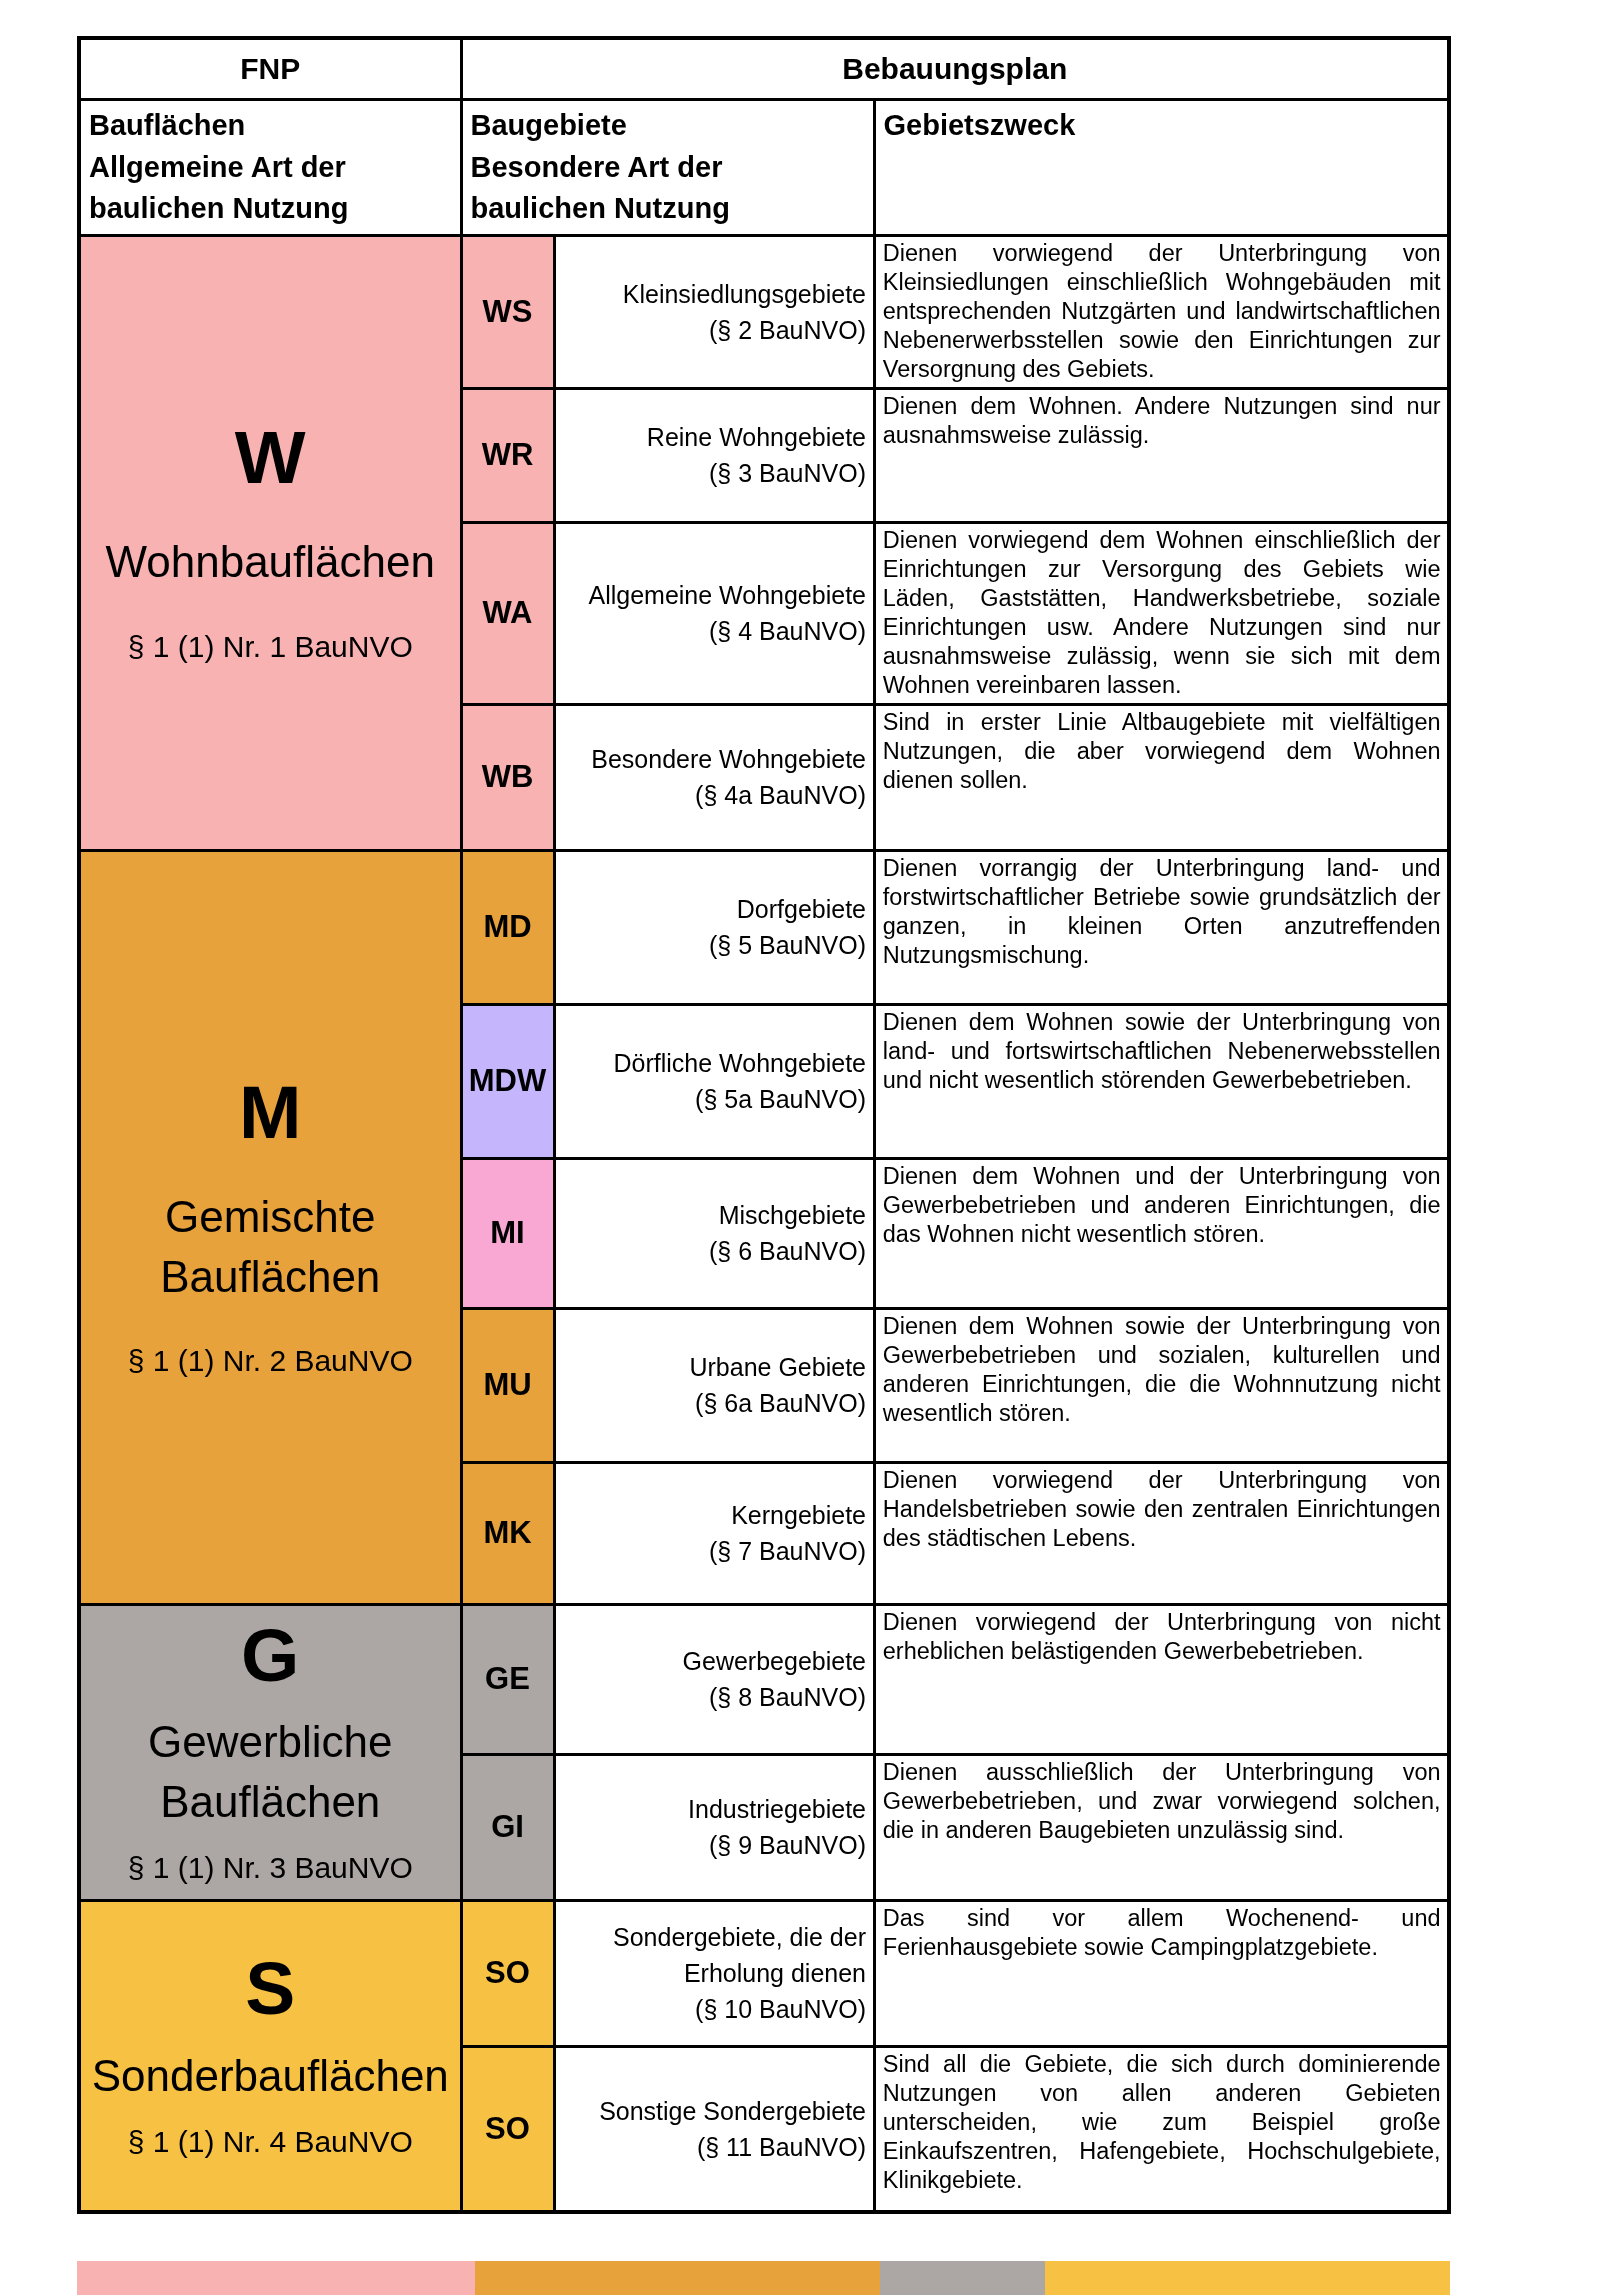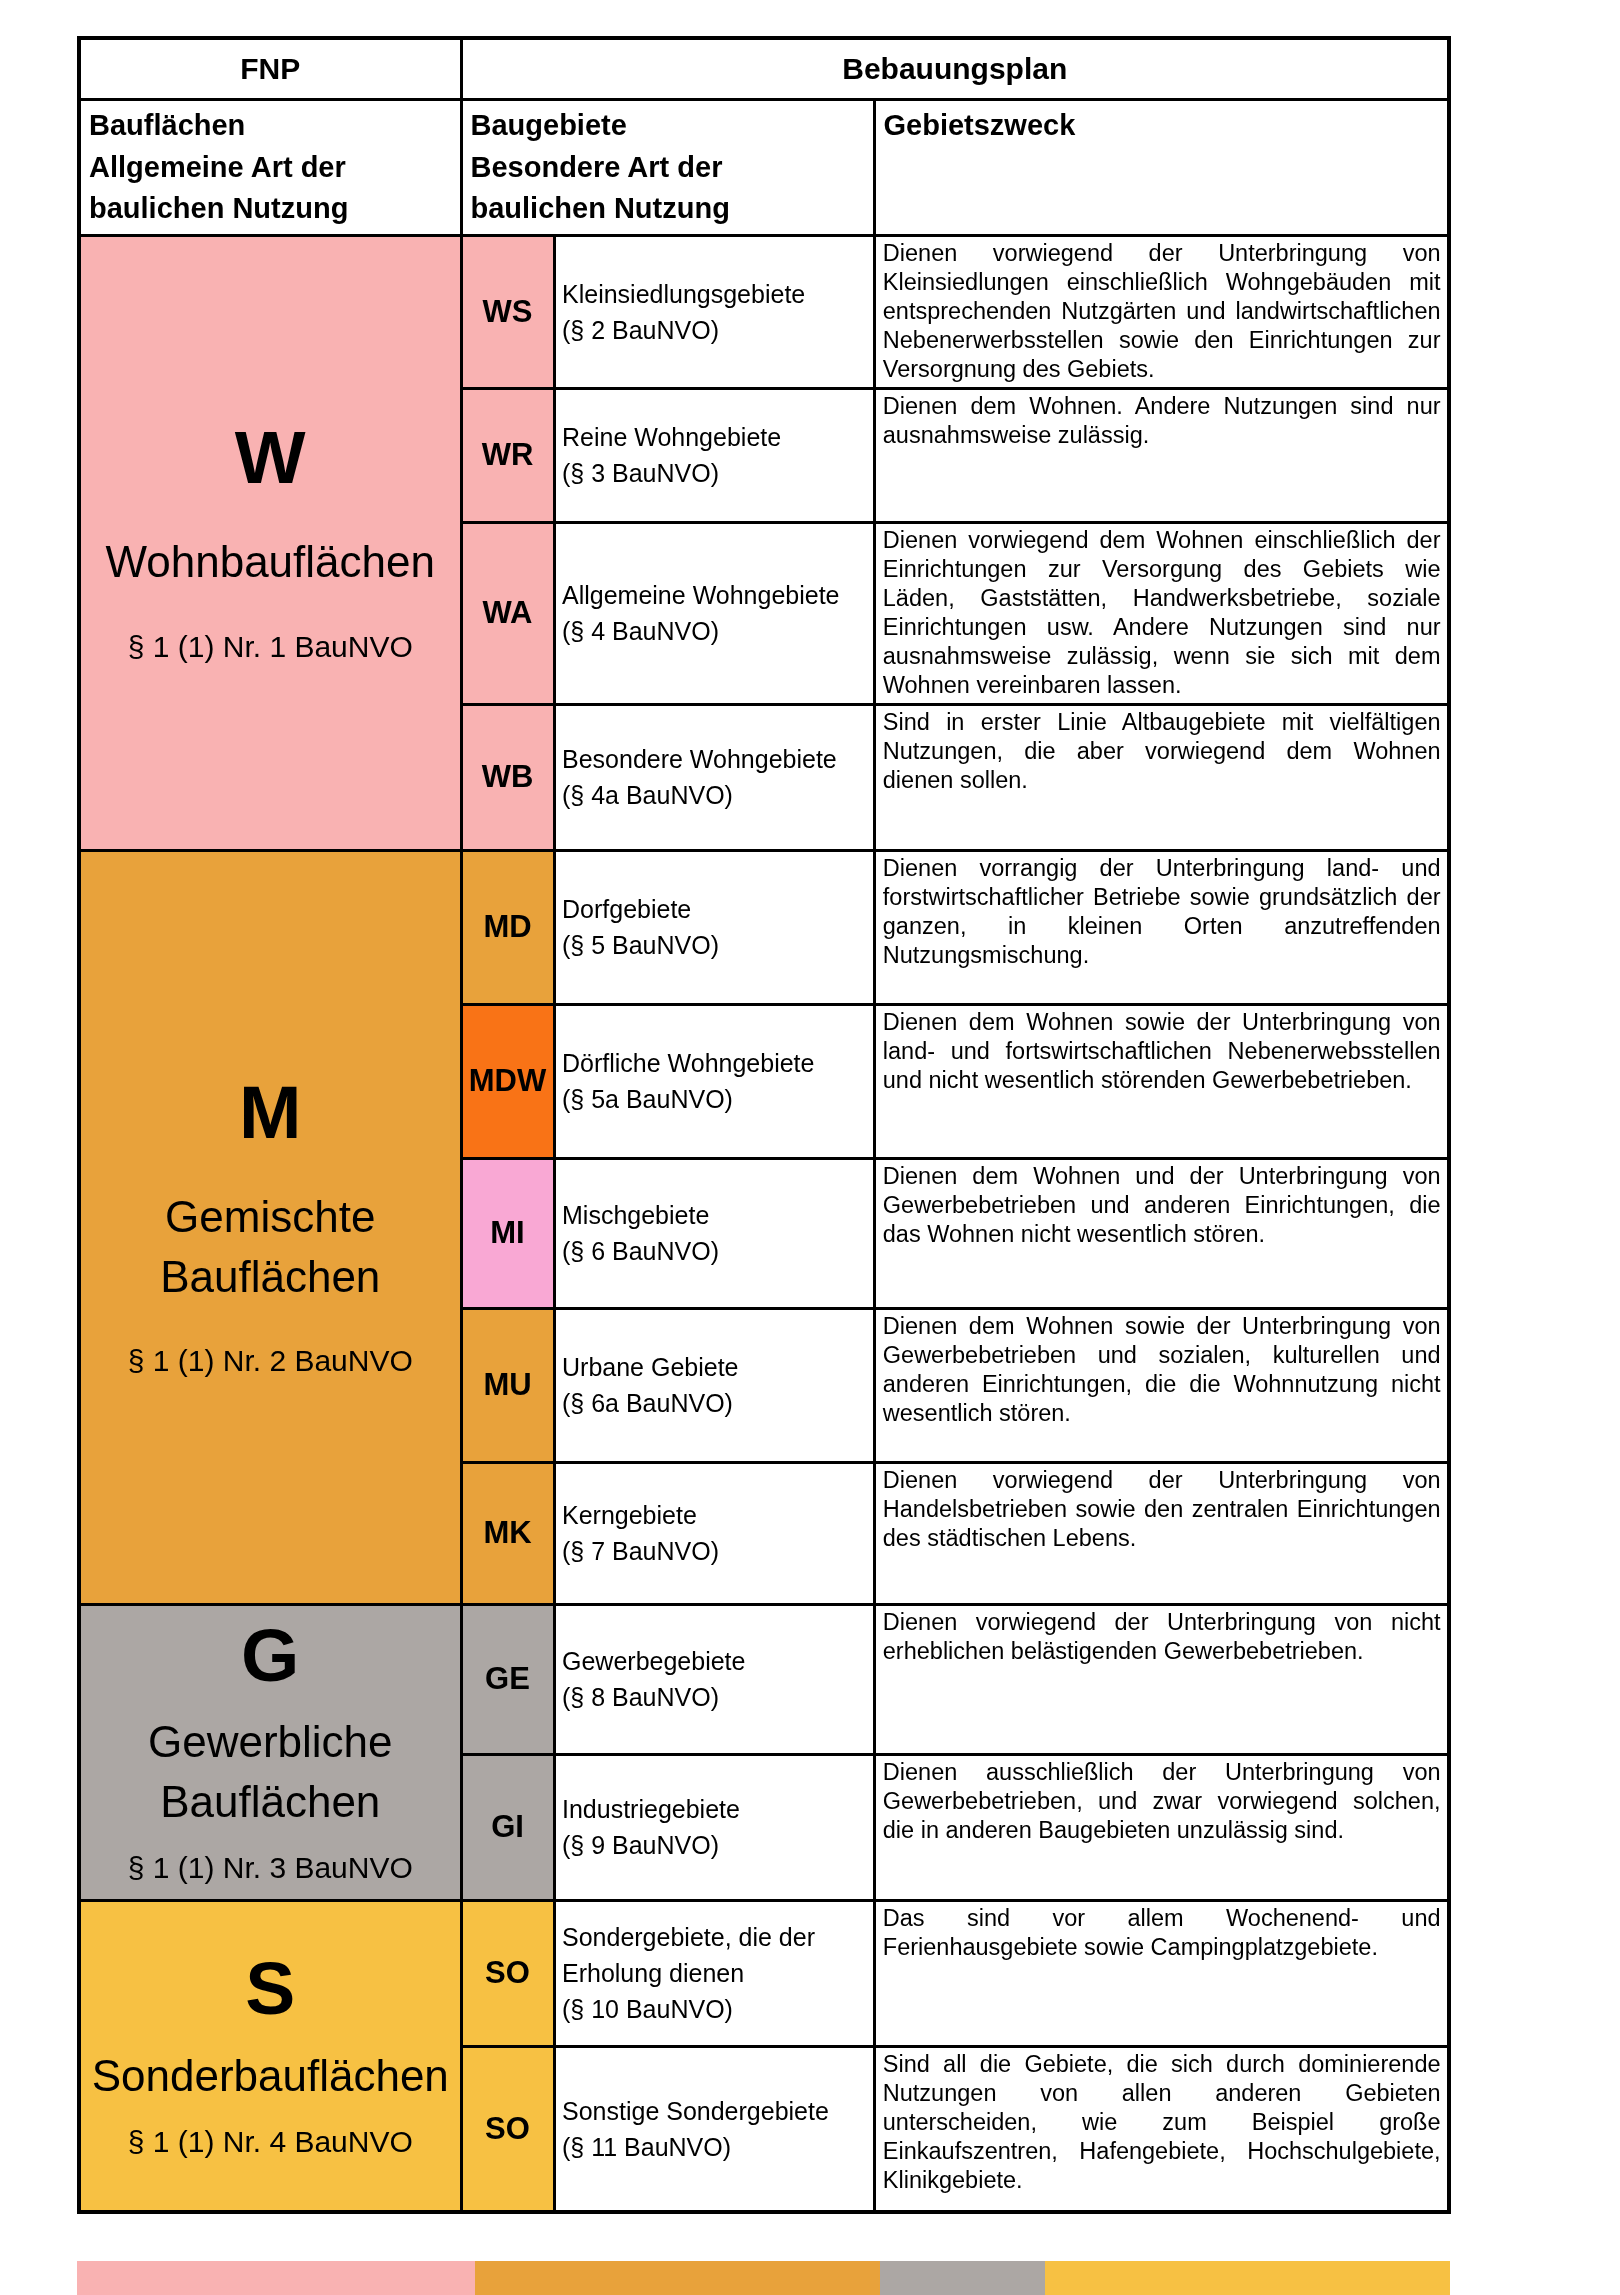--- a/index.html
+++ b/index.html
@@ -27,21 +27,21 @@
   .preline{white-space:pre-line;}
 
   td.groupcell{vertical-align:middle;text-align:center;padding:0;}
   .gwrap{display:flex;flex-direction:column;align-items:center;justify-content:center;gap:37px;}
   .gwrap.tight{gap:19.4px;}
   .gletter{font-size:75px;font-weight:bold;line-height:1;}
   .gname{font-size:44px;line-height:1.35;}
   .glaw{font-size:30px;line-height:1.2;}
 
   td.codecell{font-size:31px;font-weight:bold;text-align:center;vertical-align:middle;}
-  td.namecell{font-size:25px;text-align:left;vertical-align:middle;padding:3.2px 6.5px;}
+  td.namecell{font-size:25px;text-align:right;vertical-align:middle;padding:3.2px 6.5px;}
   .nm, .law{line-height:36px;}
   td.zweckcell{font-size:23.5px;text-align:justify;vertical-align:top;
                padding:2.4px 6.5px 2.4px 7.3px;line-height:29px;}
 
   .strip{position:absolute;left:77px;top:2261px;width:1373px;height:49px;display:flex;}
   .strip .seg{height:100%;}
 </style>
 </head>
 <body>
 
@@ -121,21 +121,21 @@
       </div>
     </td>
     <td class="codecell" style="background-color: rgb(232, 162, 59);">MD</td>
     <td class="namecell">
       <div class="nm">Dorfgebiete</div>
       <div class="law">(§ 5 BauNVO)</div>
     </td>
     <td class="zweckcell">Dienen vorrangig der Unterbringung land- und forstwirtschaftlicher Betriebe sowie grundsätzlich der ganzen, in kleinen Orten anzutreffenden Nutzungsmischung.</td>
   </tr>
   <tr style="height:154px">
-    <td class="codecell" style="background-color: #f97316;">MDW</td>
+    <td class="codecell" style="background-color: #c4b5fd;">MDW</td>
     <td class="namecell">
       <div class="nm">Dörfliche Wohngebiete</div>
       <div class="law">(§ 5a BauNVO)</div>
     </td>
     <td class="zweckcell">Dienen dem Wohnen sowie der Unterbringung von land- und fortswirtschaftlichen Nebenerwebsstellen und nicht wesentlich störenden Gewerbebetrieben.</td>
   </tr>
   <tr style="height:150px">
     <td class="codecell" style="background-color: #f9a8d4;">MI</td>
     <td class="namecell">
       <div class="nm">Mischgebiete</div>

